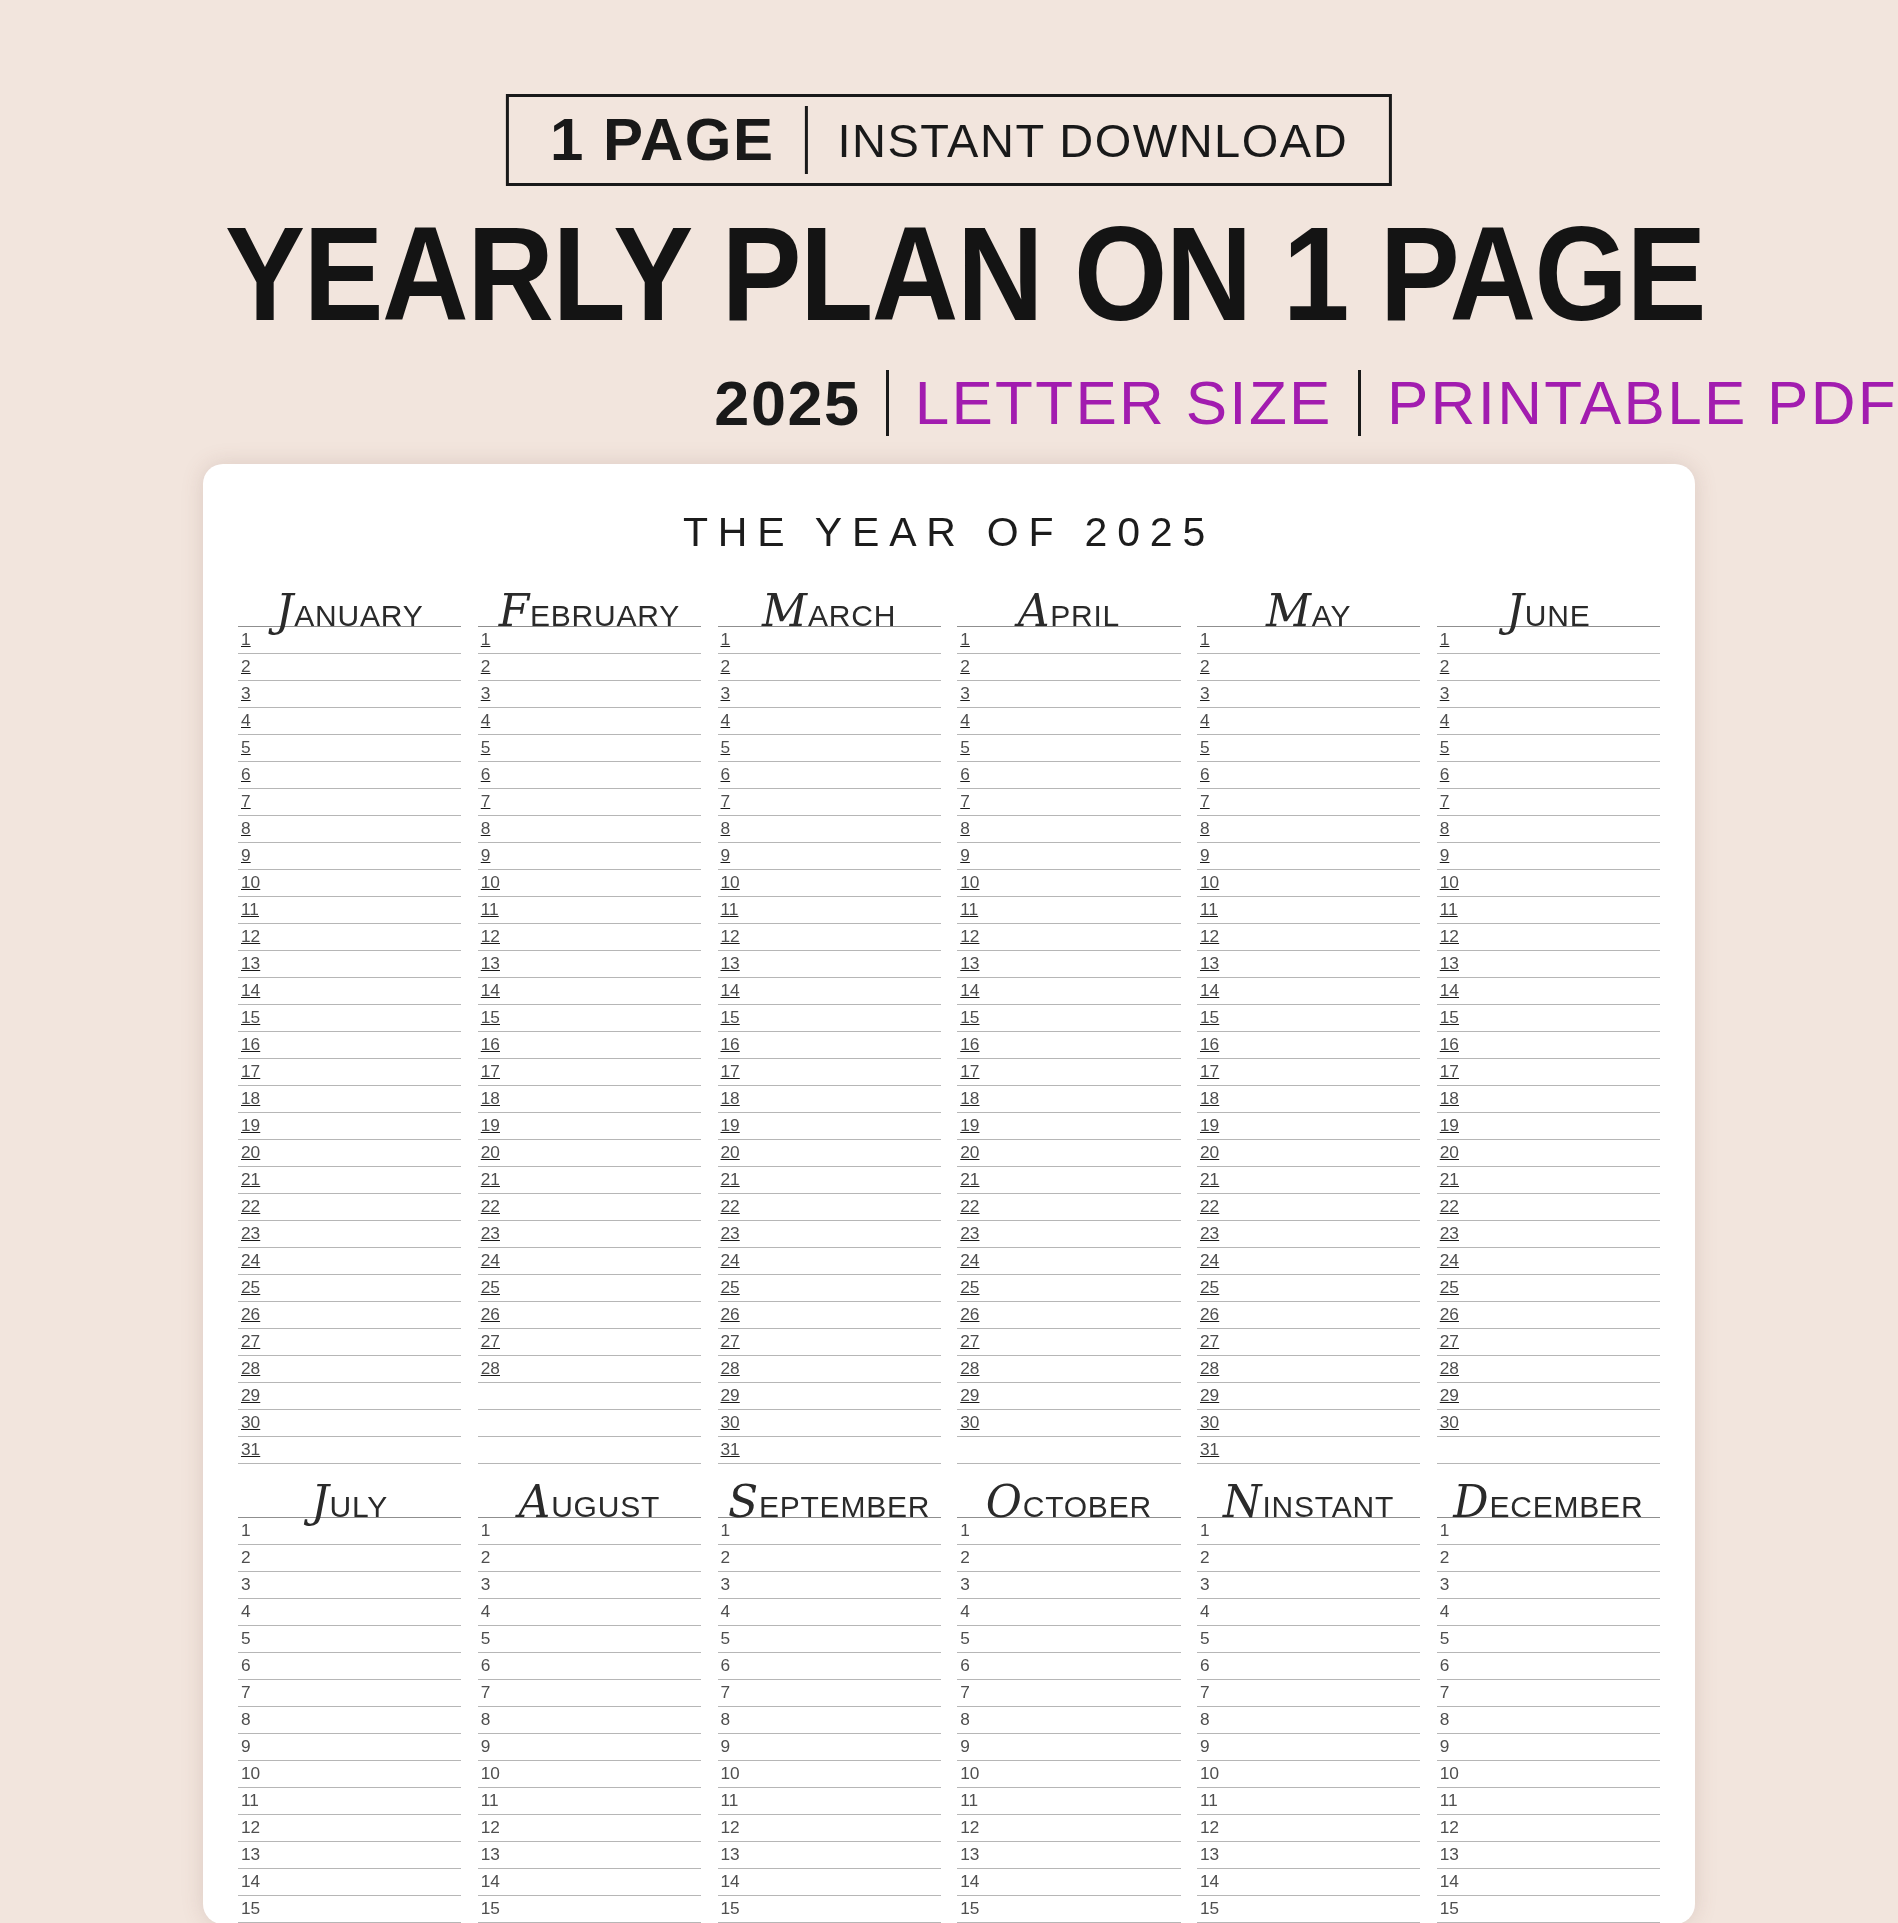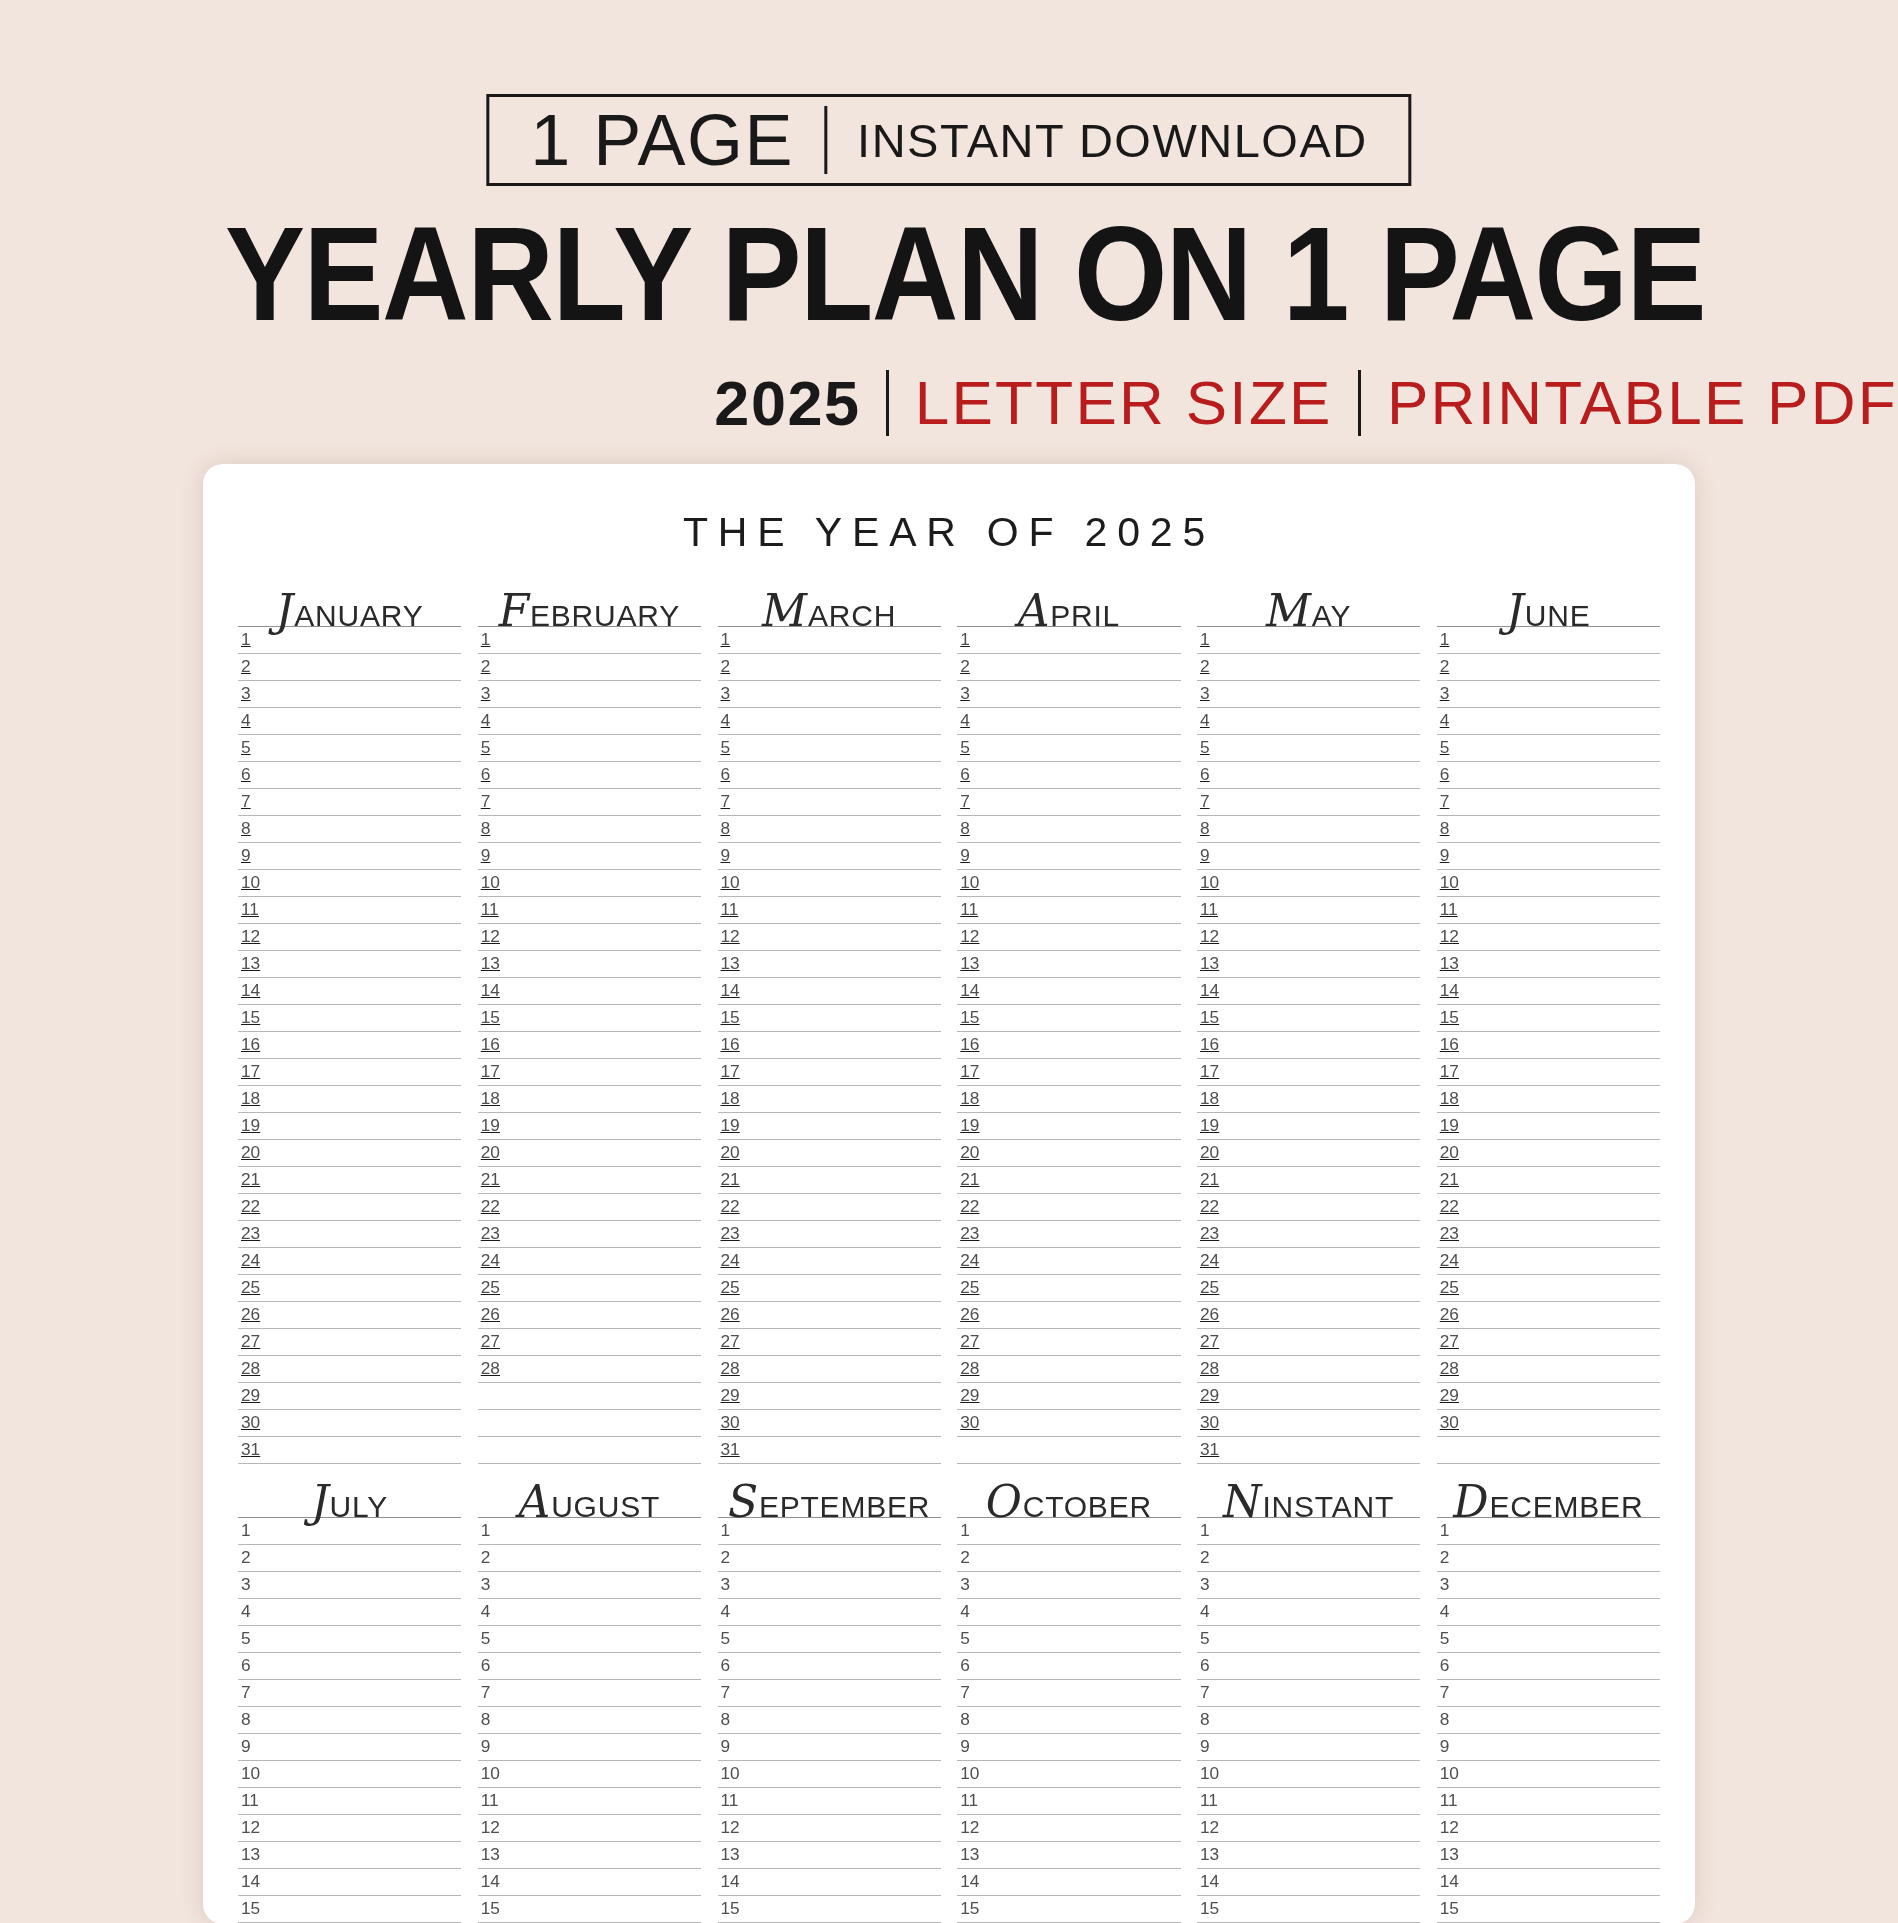--- a/index.html
+++ b/index.html
@@ -12,21 +12,21 @@
     color:#191919;
   }
 
   
   .badge{
     position:absolute;top:94px;left:50%;transform:translateX(-50%);
     height:92px;border:3px solid #191919;
     display:flex;align-items:center;gap:30px;
     padding:0 41px;box-sizing:border-box;white-space:nowrap;
   }
-  .badge-left{font-size:72px;font-weight:400;letter-spacing:1.5px;line-height:1;}
+  .badge-left{font-size:60px;font-weight:700;letter-spacing:1.5px;line-height:1;}
   .vbar{width:3px;background:#191919;}
   .badge .vbar{height:68px;}
   .badge-right{font-size:47px;font-weight:400;letter-spacing:1.5px;line-height:1;}
 
   
   .main-title{
     position:absolute;top:213px;left:16px;width:100%;
     text-align:center;line-height:1;
   }
   .main-title span{
@@ -34,21 +34,21 @@
     font-size:120px;font-weight:700;letter-spacing:-1.5px;
     transform:scaleY(1.12);transform-origin:center;
     color:#141414;
   }
   .subtitle{
     position:absolute;top:370px;left:0;width:100%;
     display:flex;justify-content:flex-end;align-items:center;gap:25.6px;
   }
   .subtitle .vbar{height:66px;}
   .sub-year{font-size:63px;font-weight:700;letter-spacing:1.5px;line-height:1;}
-  .sub-part{font-size:62px;font-weight:400;letter-spacing:2.3px;line-height:1;color:#b91c1c;}
+  .sub-part{font-size:62px;font-weight:400;letter-spacing:2.3px;line-height:1;color:#a21caf;}
 
   
   .page{
     position:absolute;left:203px;top:464px;
     width:1492px;height:1460px;box-sizing:border-box;
     background:#ffffff;
     padding:0 35px;
     box-shadow:0 0 22.5px rgba(120,80,70,0.18);
     overflow:hidden;
     border-radius:20px;

